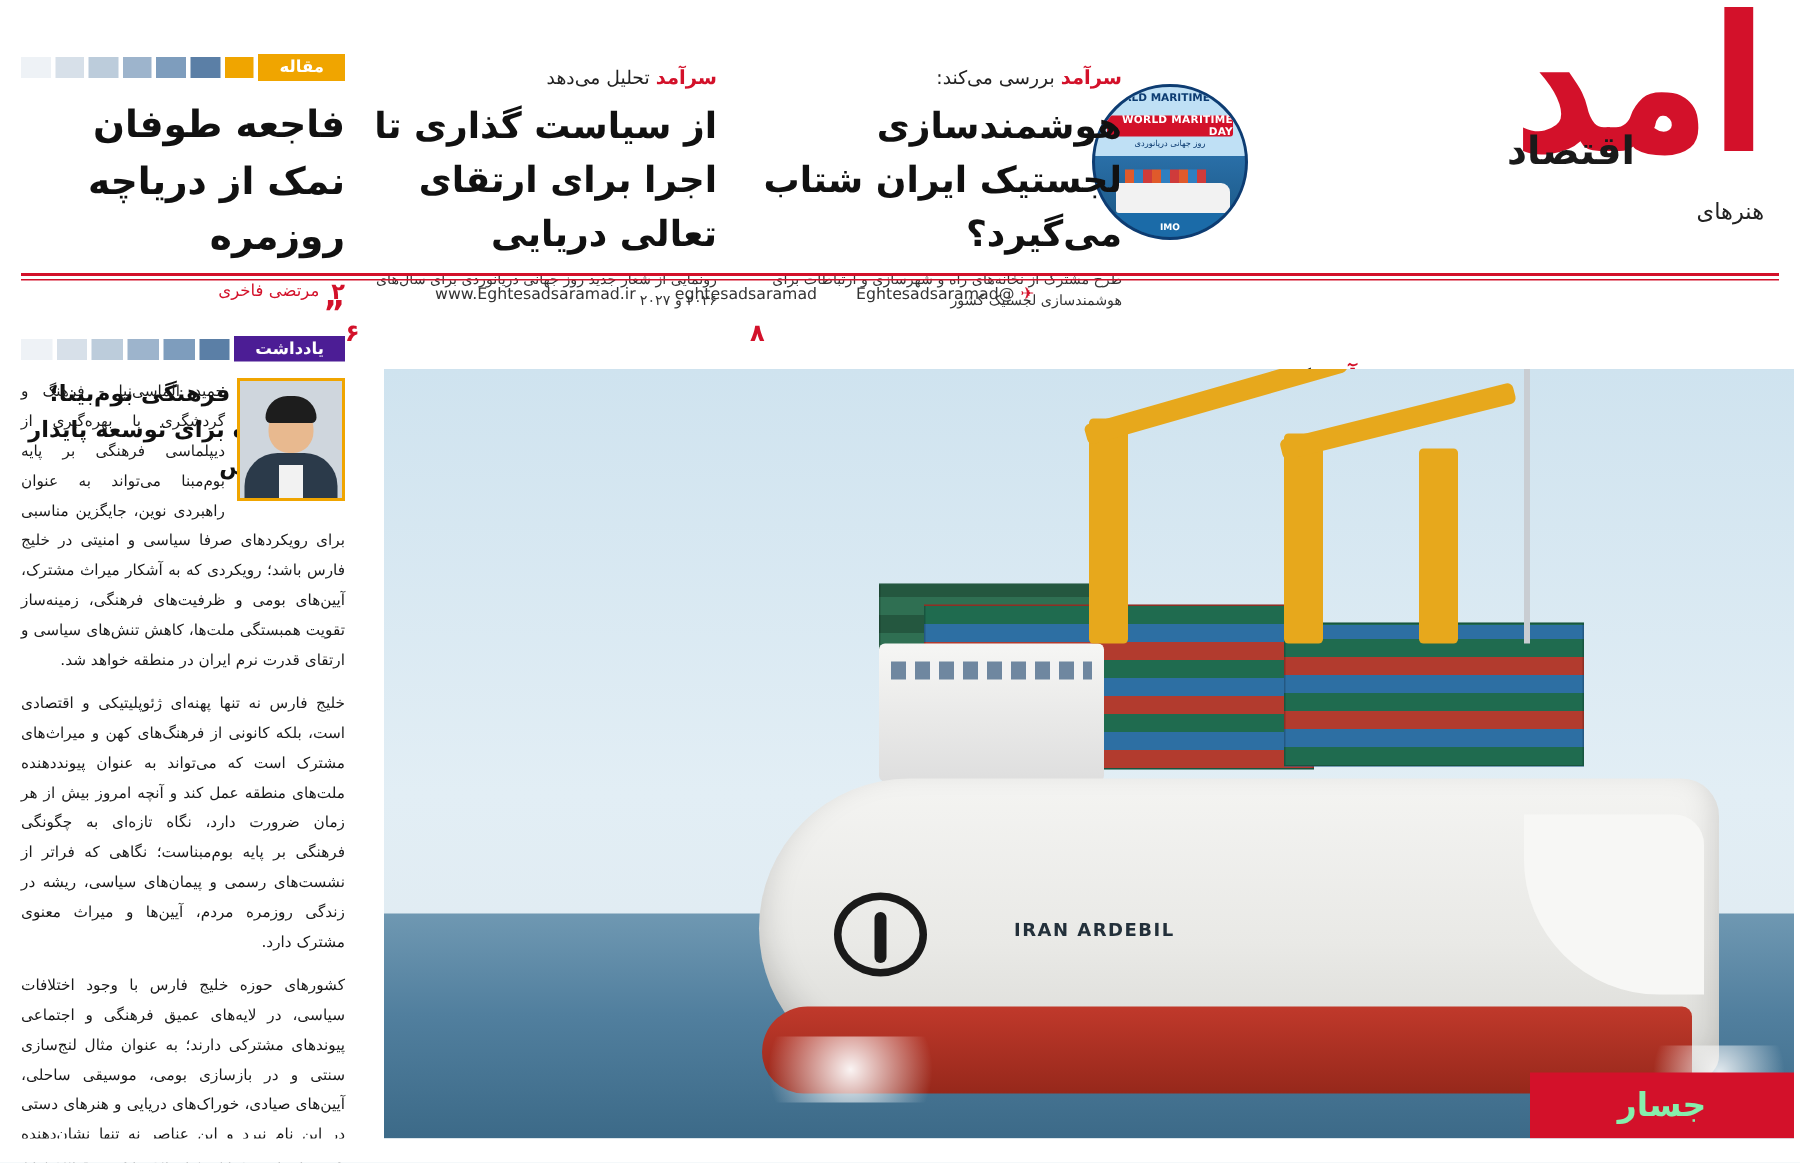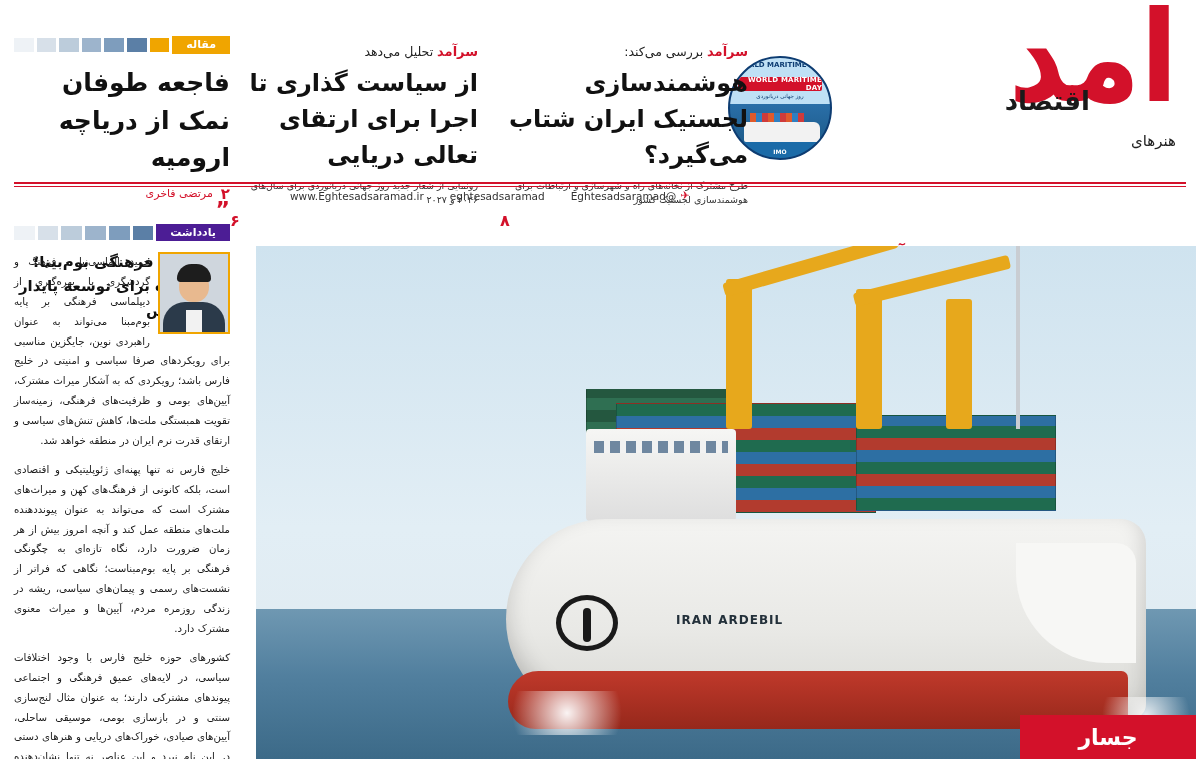--- a/index.html
+++ b/index.html
@@ -234,21 +234,21 @@
   }
   .crane-arm {
     position: absolute; background: #e7a81c; height: 14px; border-radius: 4px;
     transform-origin: left bottom;
   }
   .mast {
     position: absolute; bottom: 330px; width: 4px; background: #c9cdd2;
   }
   .caption-badge {
     position: absolute; right: 0; bottom: 0; width: 176px; height: 44px;
-    background: #d3112a; color: #ffffff; display: flex; align-items: center; justify-content: center;
+    background: #d3112a; color: #86efac; display: flex; align-items: center; justify-content: center;
     font-size: 22px; font-weight: bold;
   }
   .foam {
     position: absolute; left: 236px; bottom: 24px; width: 150px; height: 44px;
     background: radial-gradient(circle at 50% 50%, rgba(255,255,255,.95), rgba(255,255,255,0) 70%);
   }
   .foam2 {
     position: absolute; left: 830px; bottom: 26px; width: 120px; height: 36px;
     background: radial-gradient(circle at 50% 50%, rgba(255,255,255,.85), rgba(255,255,255,0) 70%);
   }
@@ -304,21 +304,21 @@
         <div class="tag-bars">
           <span style="background:#f0a500"></span>
             <span style="background:#5b7fa6"></span>
           <span style="background:#7e9dbd"></span>
             <span style="background:#9db4cc"></span>
           <span style="background:#bcccdb"></span>
             <span style="background:#d7e0e9"></span>
           <span style="background:#eef2f6"></span>
         </div>
       </div>
-      <div class="article-title">فاجعه طوفان نمک از دریاچه ارومیه</div>
+      <div class="article-title">فاجعه طوفان نمک از دریاچه روزمره</div>
       <div class="byline">
         <span class="pg">۲</span>
         <span class="name">مرتضی فاخری</span>
       </div>
       <div class="quote-mark">”</div>
 
       <div class="tag-row" style="margin-top:8px">
         <div class="tag-label" style="background:#4c1d95">یادداشت</div>
         <div class="tag-bars">
           <span style="background:#5b7fa6"></span>

